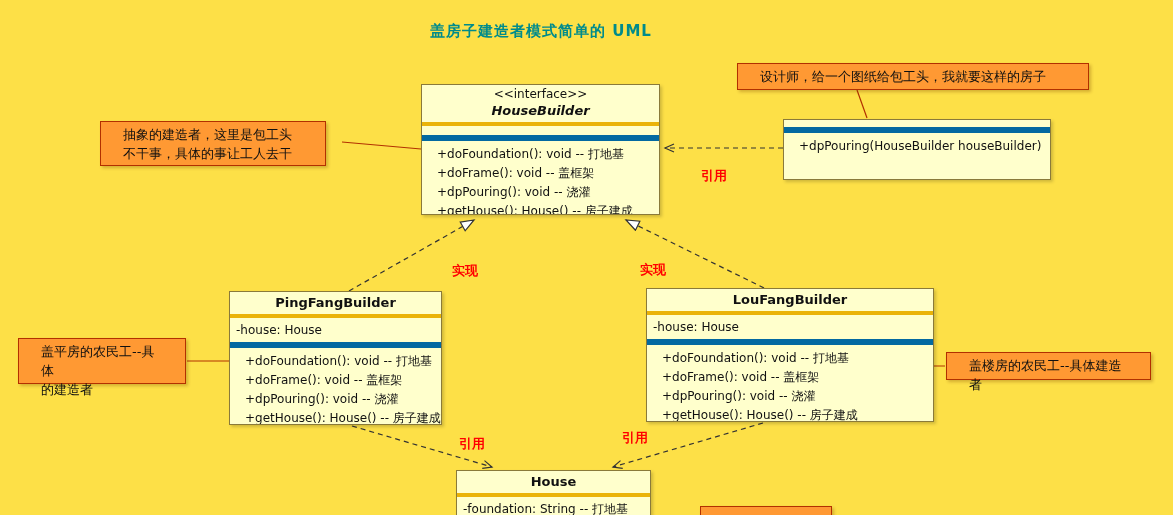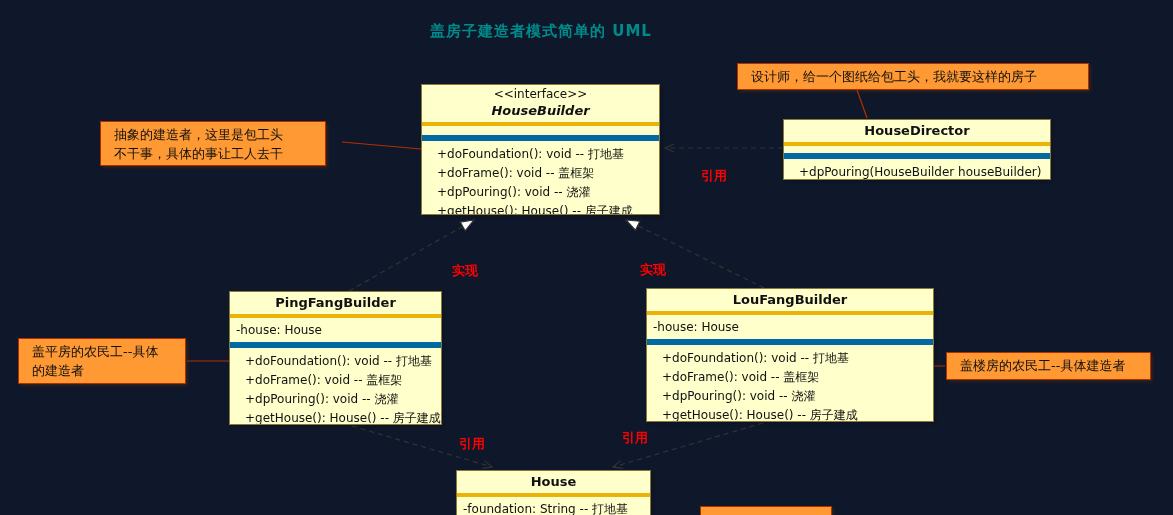--- a/index.html
+++ b/index.html
@@ -1,18 +1,18 @@
 <!DOCTYPE html>
 <html><head>
 <meta charset="utf-8">
 <style>
   html,body{margin:0;padding:0;background:#ffffff;}
   .canvas{
     position:relative;width:1173px;height:515px;overflow:hidden;
-    background:#0f172a;font-family:"DejaVu Sans", sans-serif;color:#111;
+    background:#fde047;font-family:"DejaVu Sans", sans-serif;color:#111;
   }
   .diagram-title{
     position:absolute;left:430px;top:22px;
     font-size:15px;font-weight:bold;color:#008B8B;letter-spacing:1px;
   }
   
   .uml-class{
     position:absolute;box-sizing:border-box;overflow:hidden;
     background:#FFFFCC;border:1px solid #8A7A3A;
     box-shadow:2px 2px 3px rgba(0,0,0,0.18);
@@ -23,21 +23,21 @@
   .uml-cname{font-size:13px;font-weight:bold;line-height:18px;}
   .uml-cname.italic{font-style:italic;}
   .uml-attrs{border-bottom:6px solid #0369a1;padding:4px 6px;line-height:16px;white-space:nowrap;}
   .uml-attrs.empty{padding:0;height:9px;}
   .uml-methods{padding:4px 15px;}
   .uml-methods div{line-height:19px;white-space:nowrap;}
   
   .note{
     position:absolute;box-sizing:border-box;
     background:#FF9933;border:1px solid #B23000;color:#101010;
-    font-size:13px;line-height:19px;padding:3px 13px;
+    font-size:13px;line-height:19px;padding:3px 22px;
     white-space:pre-line;box-shadow:2px 2px 3px rgba(120,60,0,0.3);
   }
   
   .rel-label{
     position:absolute;color:#FF0000;font-weight:bold;font-size:13px;
   }
   .arrows{position:absolute;left:0;top:0;pointer-events:none;}
 </style>
 </head>
 <body>
@@ -77,23 +77,20 @@
     <div class="uml-attrs empty"></div>
     <div class="uml-methods">
       <div>+doFoundation(): void -- 打地基</div>
       <div>+doFrame(): void -- 盖框架</div>
       <div>+dpPouring(): void -- 浇灌</div>
       <div>+getHouse(): House() -- 房子建成</div>
     </div>
   </div>
 
   <div class="uml-class" style="left:783px;top:119px;width:268px;height:61px;">
-    <div class="uml-head">
-      <div class="uml-cname">HouseDirector</div>
-    </div>
     <div class="uml-attrs empty" style="height:7px;"></div>
     <div class="uml-methods">
       <div>+dpPouring(HouseBuilder houseBuilder)</div>
     </div>
   </div>
 
   <div class="uml-class" style="left:229px;top:291px;width:213px;height:134px;">
     <div class="uml-head">
       <div class="uml-cname">PingFangBuilder</div>
     </div>

